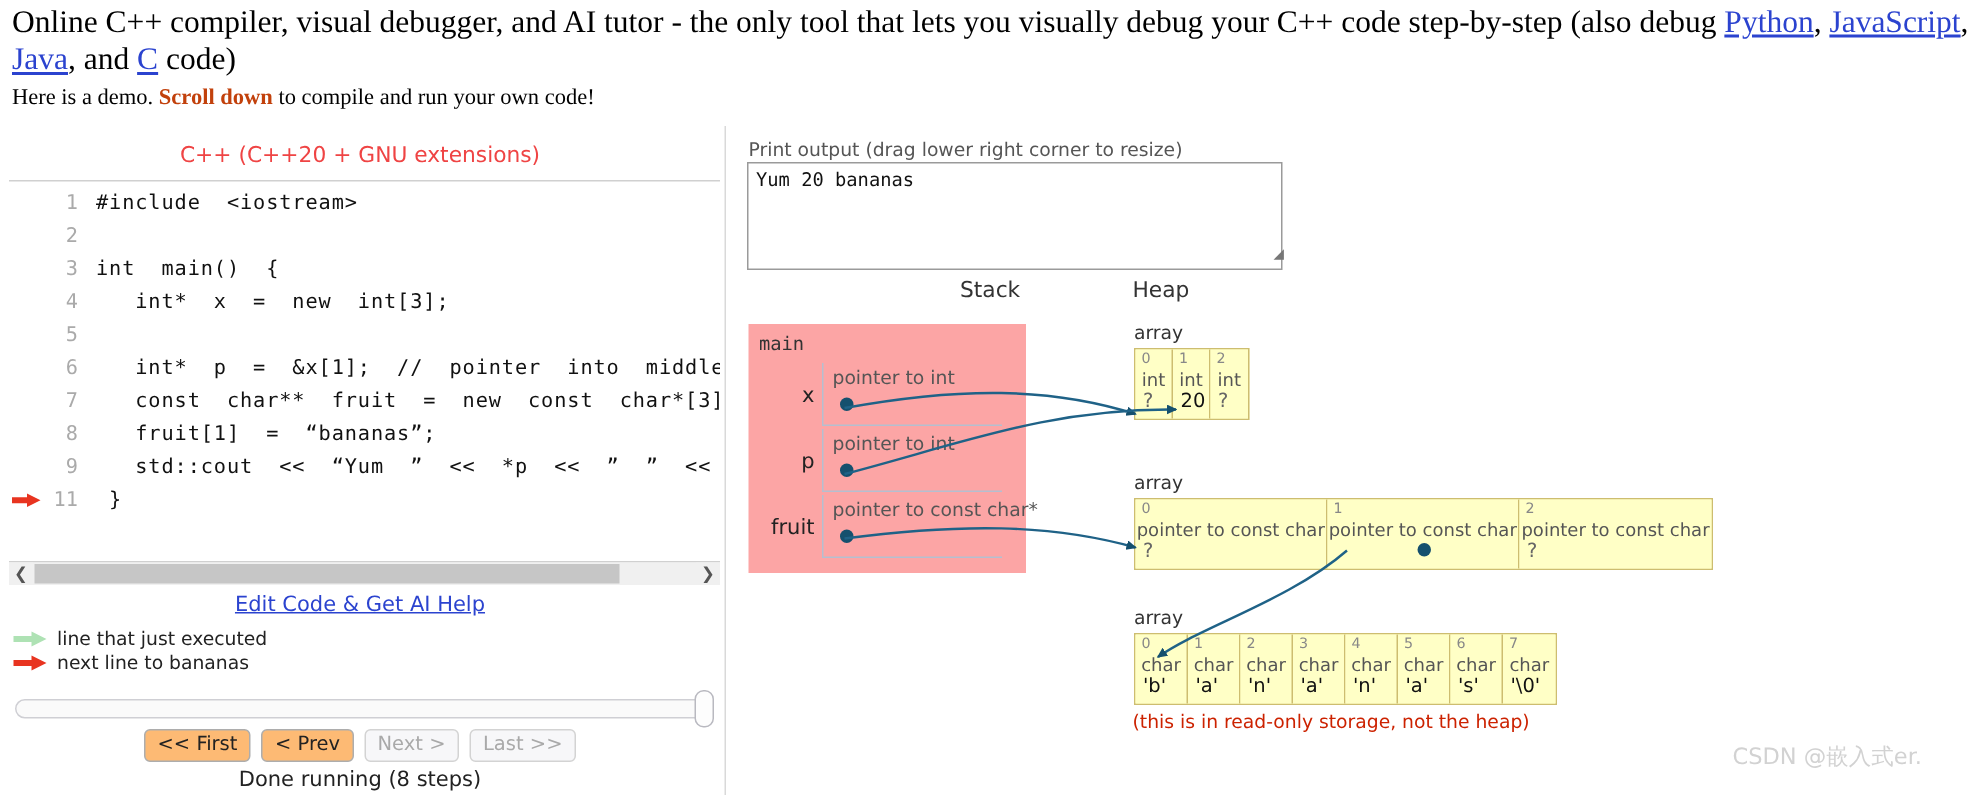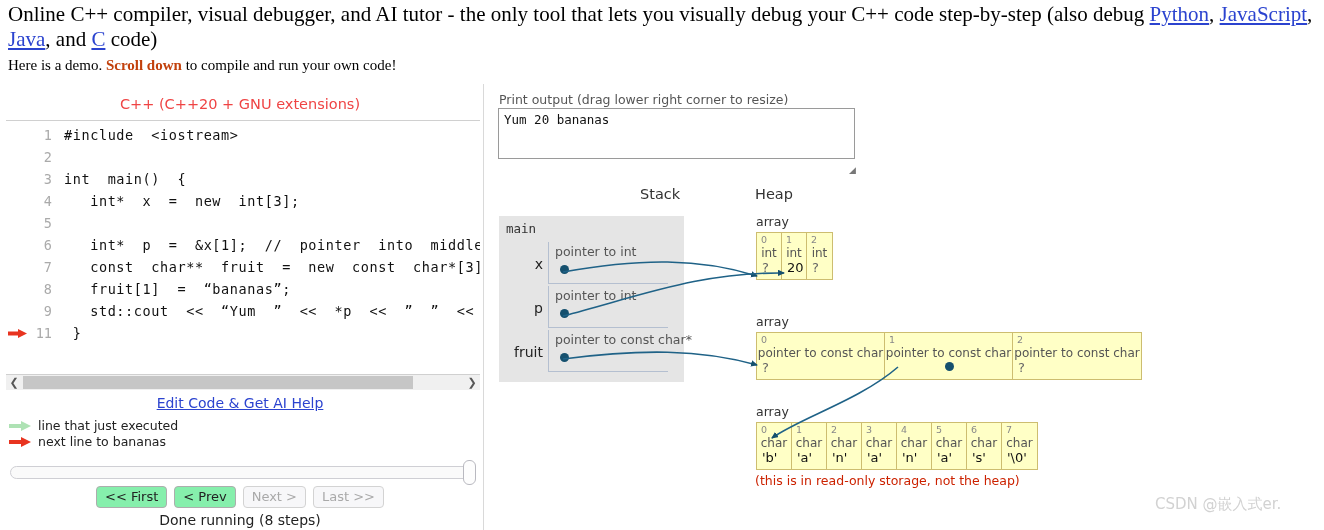--- a/index.html
+++ b/index.html
@@ -107,56 +107,56 @@
   }
 
   
   #btn-row {
     position: absolute; left: 0; top: 486px; width: 480px;
     display: flex; justify-content: center; gap: 7px;
   }
   .stepbtn {
     font-family: "DejaVu Sans", sans-serif; font-size: 13px;
     padding: 2px 8px 3px 8px; border: 1px solid #adadad;
-    border-radius: 4px; background: #86efac; color: #222;
+    border-radius: 4px; background: #fdba74; color: #222;
   }
   .stepbtn.disabled { color: #a9a9a9; background: #f7f7f9; border-color: #d3d3d3; }
   #done-text {
     position: absolute; left: 0; top: 512px; width: 480px;
     text-align: center; font-size: 14px; color: #222;
   }
 
   
   #print-label {
     position: absolute; left: 499px; top: 92px;
     font-size: 12.5px; color: #555;
   }
   #print-box {
-    position: absolute; left: 498px; top: 108px; width: 357px; height: 51px;
+    position: absolute; left: 498px; top: 108px; width: 357px; height: 72px;
     border: 1px solid #9a9a9a; background: #fff;
     font-family: "DejaVu Sans Mono", monospace; font-size: 12.5px;
     color: #111; padding: 3px 5px; white-space: pre; overflow: hidden;
   }
   #resize-grip {
     position: absolute; left: 849px; top: 166px; width: 9px; height: 9px;
     color: #777; font-size: 9px; line-height: 9px;
   }
   #stack-hdr {
     position: absolute; left: 640px; top: 186px;
     font-size: 14.5px; color: #333;
   }
   #heap-hdr {
     position: absolute; left: 755px; top: 186px;
     font-size: 14.5px; color: #333;
   }
 
   
   #stack-frame {
     position: absolute; left: 499px; top: 216px; width: 185px; height: 166px;
-    background: #e5e5e5;
+    background: #fca5a5;
   }
   #frame-name {
     position: absolute; left: 7px; top: 5px;
     font-family: "DejaVu Sans Mono", monospace; font-size: 12.5px; color: #333;
   }
   .var-row { position: absolute; left: 49px; width: 136px; height: 44px; }
   .var-label {
     position: absolute; left: -47px; width: 42px; text-align: right;
     font-size: 14px; color: #222;
   }

